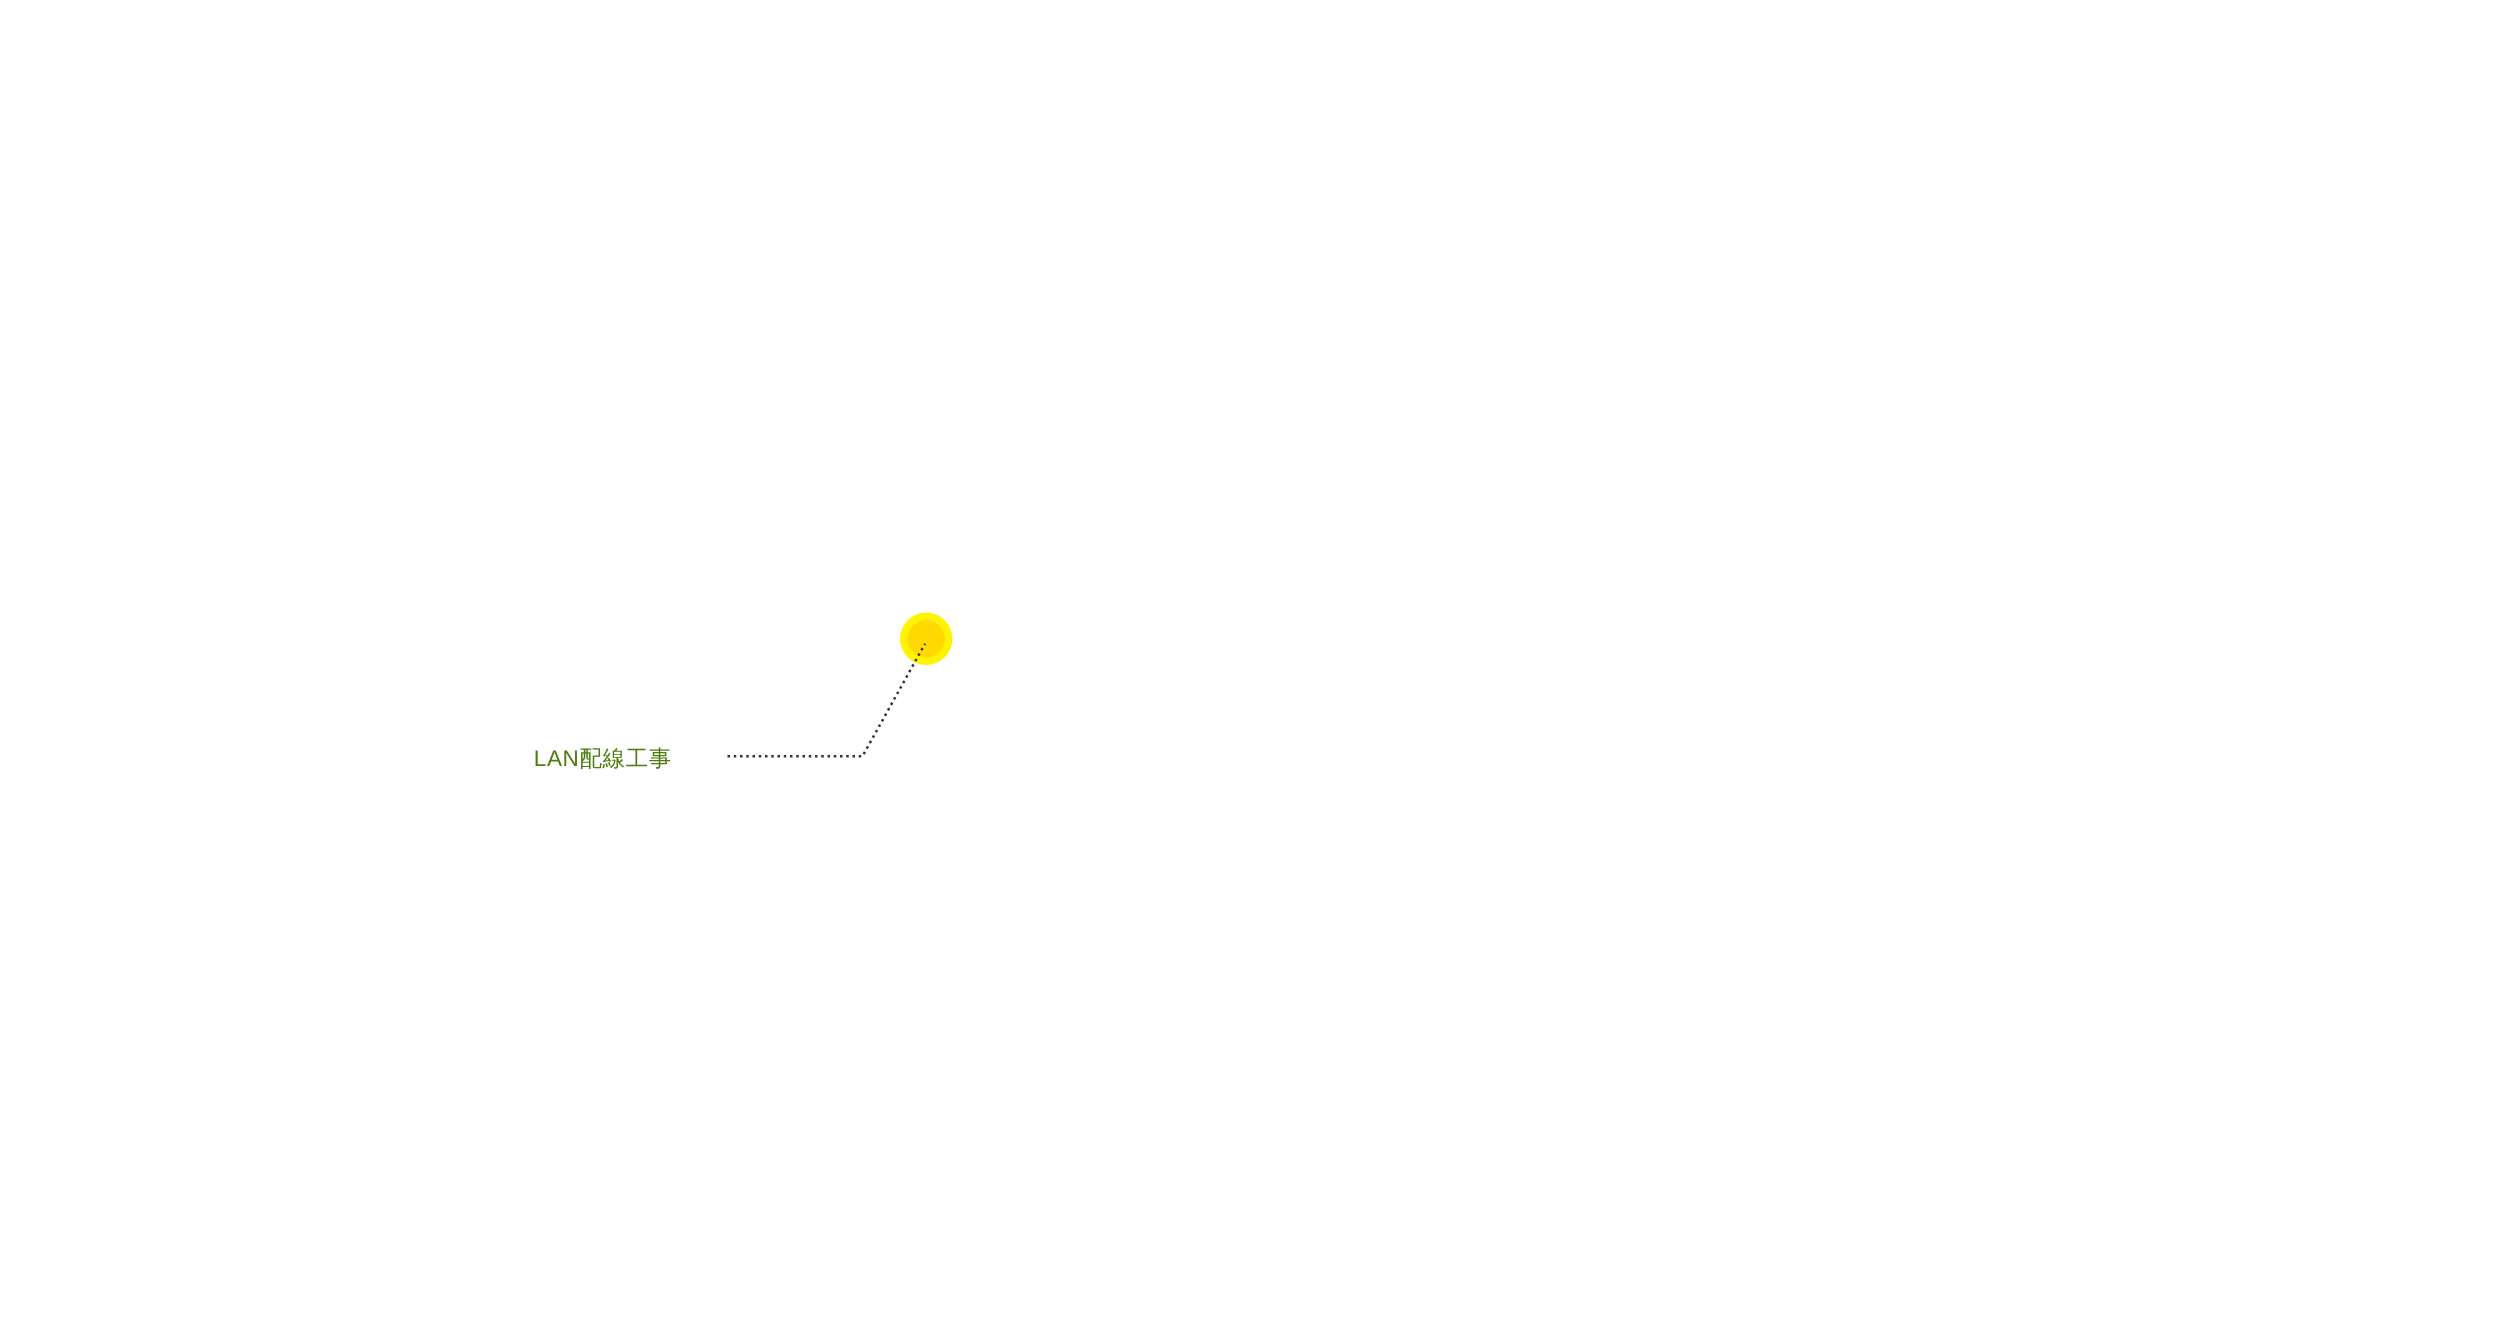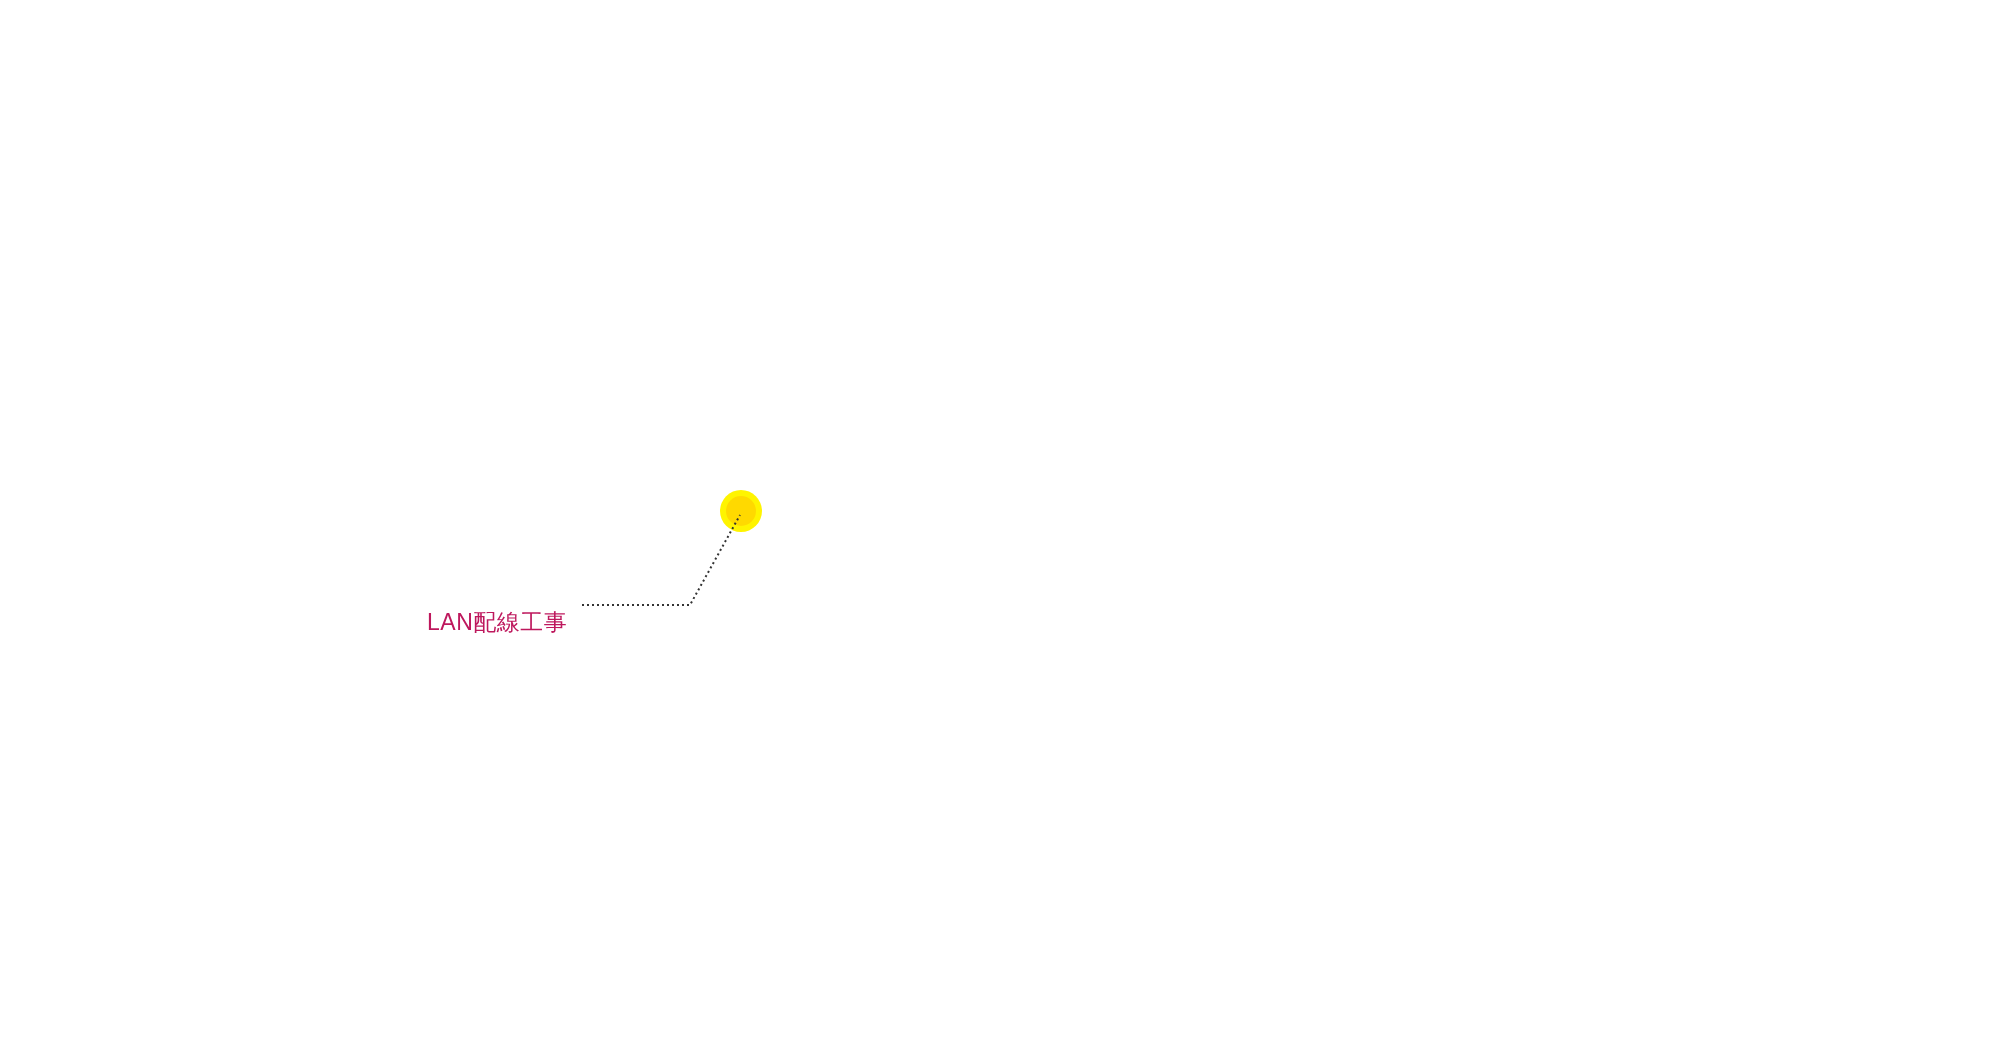--- a/index.html
+++ b/index.html
@@ -23,28 +23,27 @@
     position: absolute;
     left: 0;
     top: 0;
     width: 2000px;
     height: 1060px;
   }
   .callout-label {
     position: absolute;
     left: 427px;
     top: 597px;
-    font-size: 23px;
+    font-size: 18px;
     line-height: 20px;
     letter-spacing: 0.5px;
-    color: #be185d;
+    color: #4d7c0f;
     white-space: nowrap;
     cursor: pointer;
     user-select: none;
-    margin-top: 15px;
   }
 </style>
 </head>
 <body>
 
 <div class="canvas">
 
   <svg class="overlay-svg" viewBox="0 0 2000 1060" xmlns="http://www.w3.org/2000/svg">
 
     <circle cx="741" cy="511" r="21" fill="#FFF400"></circle>

